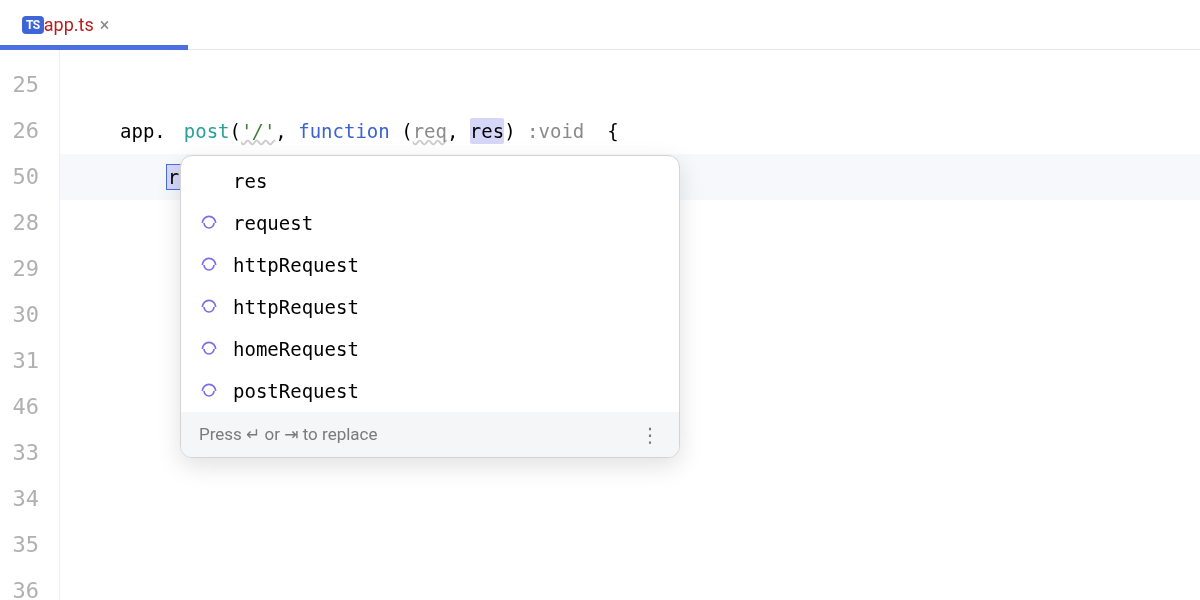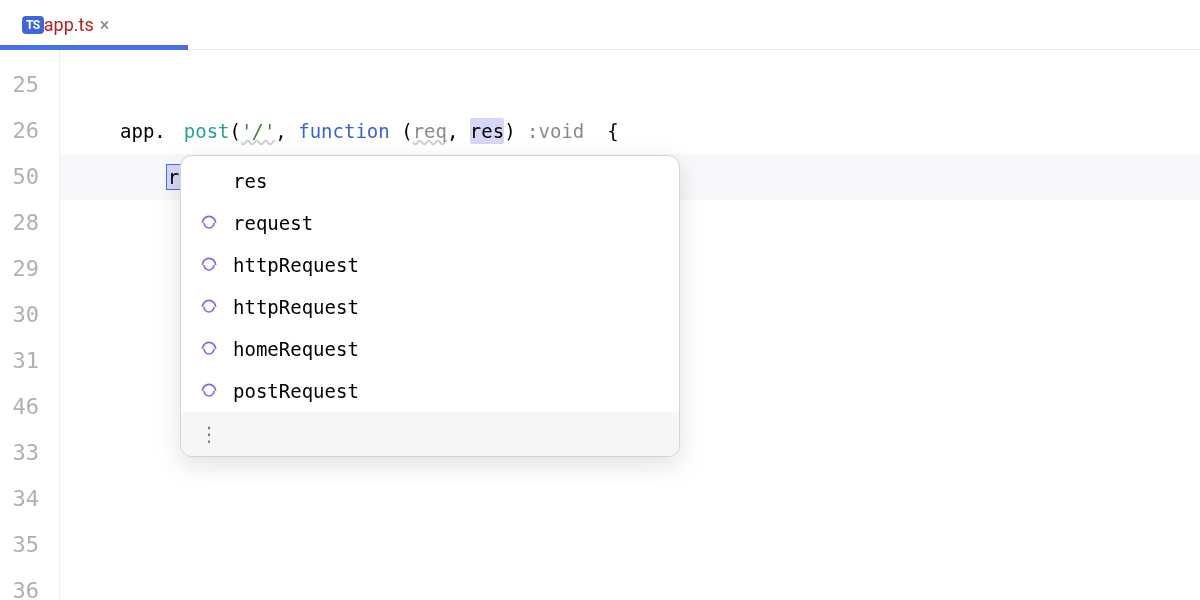--- a/index.html
+++ b/index.html
@@ -257,17 +257,20 @@
       <div class="suggest">
         <span class="ai-icon">
           <svg viewBox="0 0 24 24" fill="none" stroke="#7b6ee8" stroke-width="2">
               <path d="M4 12 A8 8 0 0 1 20 12"></path>
               <path d="M6 12 A6 6 0 0 0 18 12"></path>
             </svg>
         </span>
         <span>postRequest</span>
       </div>
       <div class="popup-footer">
+        <span>
+          <span>Press </span><span class="kbd-sym">↵</span><span> or </span><span class="kbd-sym">⇥</span><span> to replace</span>
+        </span>
         <span class="dots">⋮</span>
       </div>
     </div>
   </div>
 </div>
 
 </body></html>

